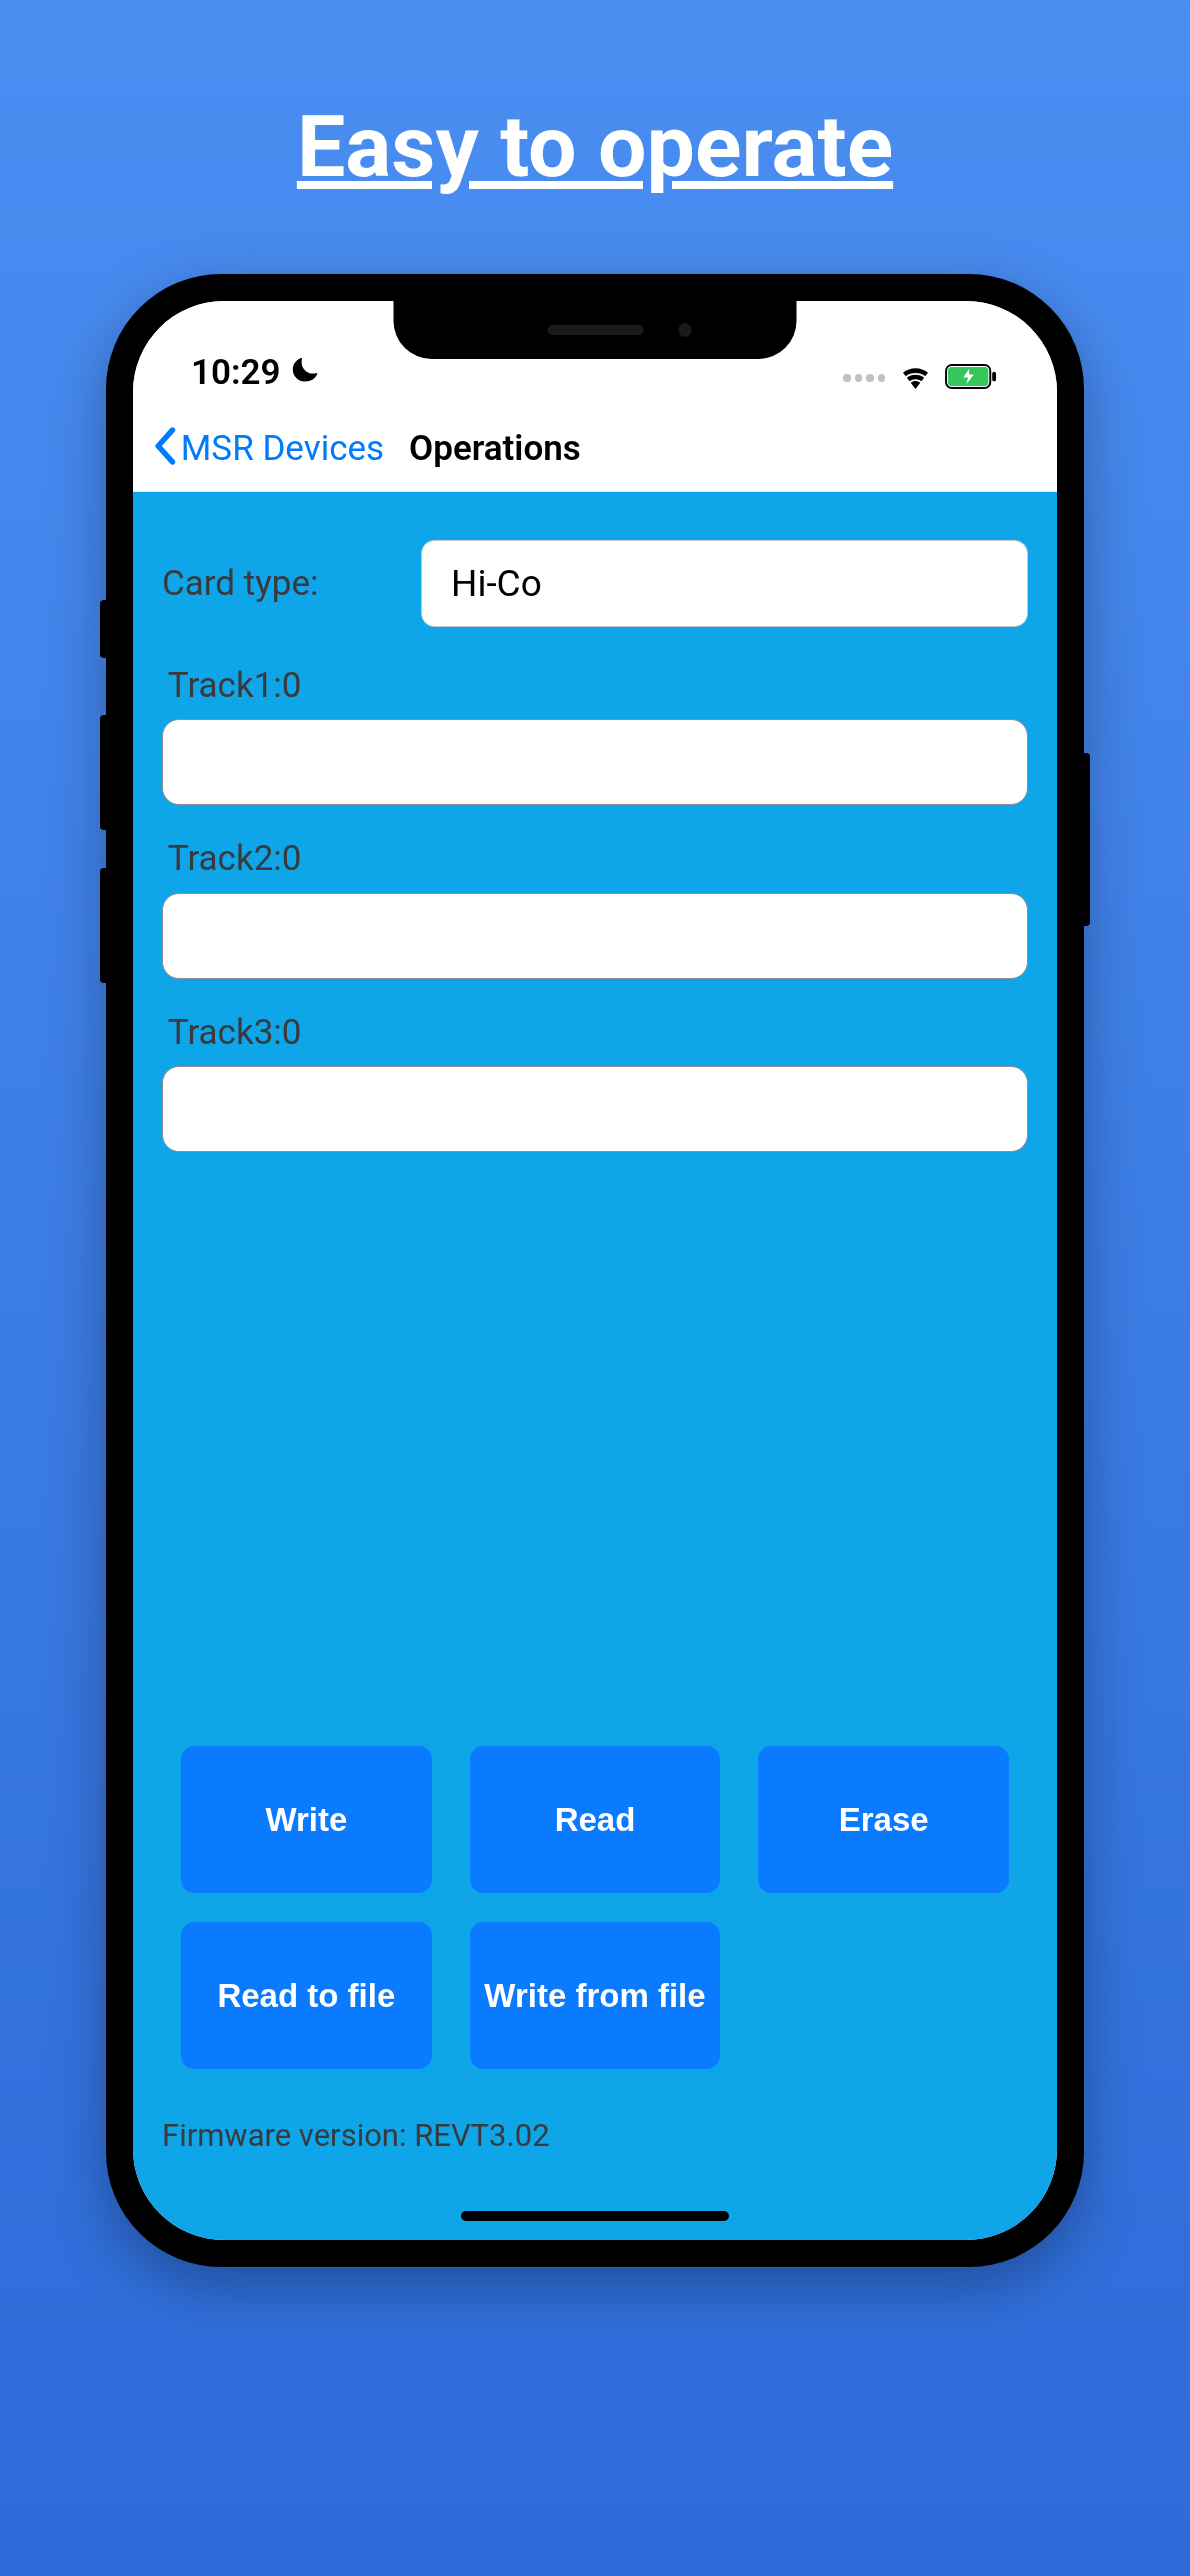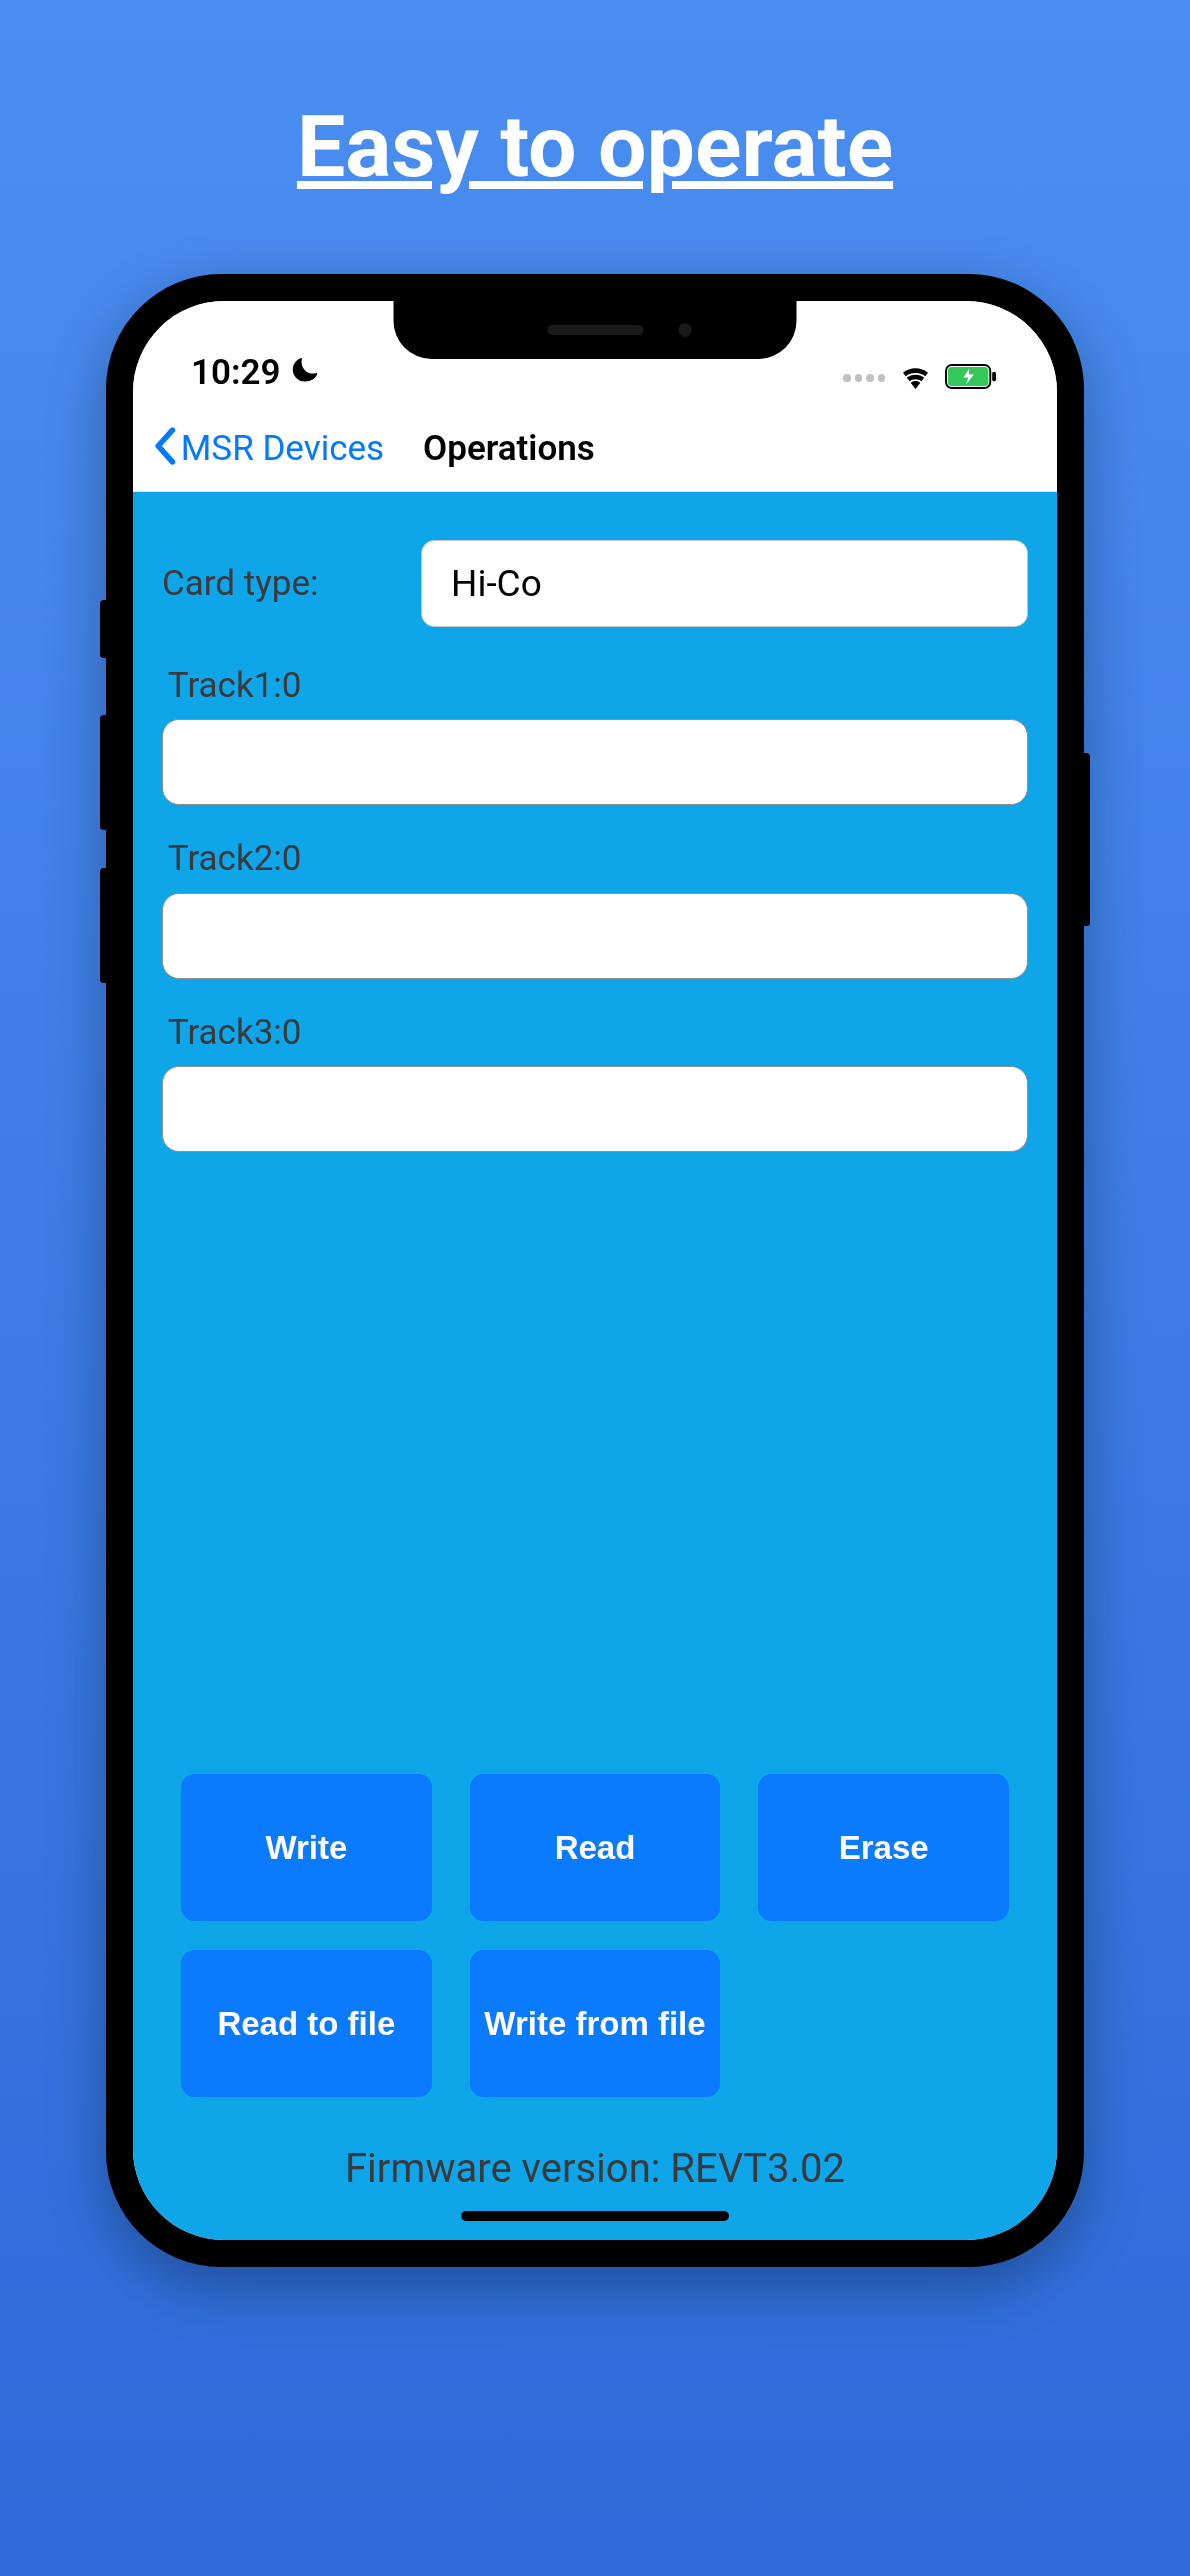--- a/index.html
+++ b/index.html
@@ -109,21 +109,21 @@
     }
     .back-label {
       color: #007aff;
       font-size: 35px;
       font-weight: 400;
     }
     .nav-title {
       color: #000;
       font-size: 35px;
       font-weight: 600;
-      margin-left: 39px;
+      margin-left: 25px;
     }
     .content {
       flex: 1;
       background: #0ea5e9;
       padding: 48px 29px 0 29px;
       display: flex;
       flex-direction: column;
     }
     .card-type-row {
       display: flex;
@@ -178,24 +178,24 @@
       font-weight: 600;
       cursor: pointer;
       display: flex;
       align-items: center;
       justify-content: center;
       text-align: center;
       line-height: 1.2;
       padding: 0 9.6px;
     }
     .firmware {
-      text-align: center;
-      font-size: 40px;
+      text-align: left;
+      font-size: 31px;
       color: #3a3a3c;
-      margin-bottom: 48px;
+      margin-bottom: 86px;
     }
     .home-indicator {
       position: absolute;
       bottom: 19px;
       left: 50%;
       transform: translateX(-50%);
       width: 268px;
       height: 9.6px;
       background: #000;
       border-radius: 9.6px;

